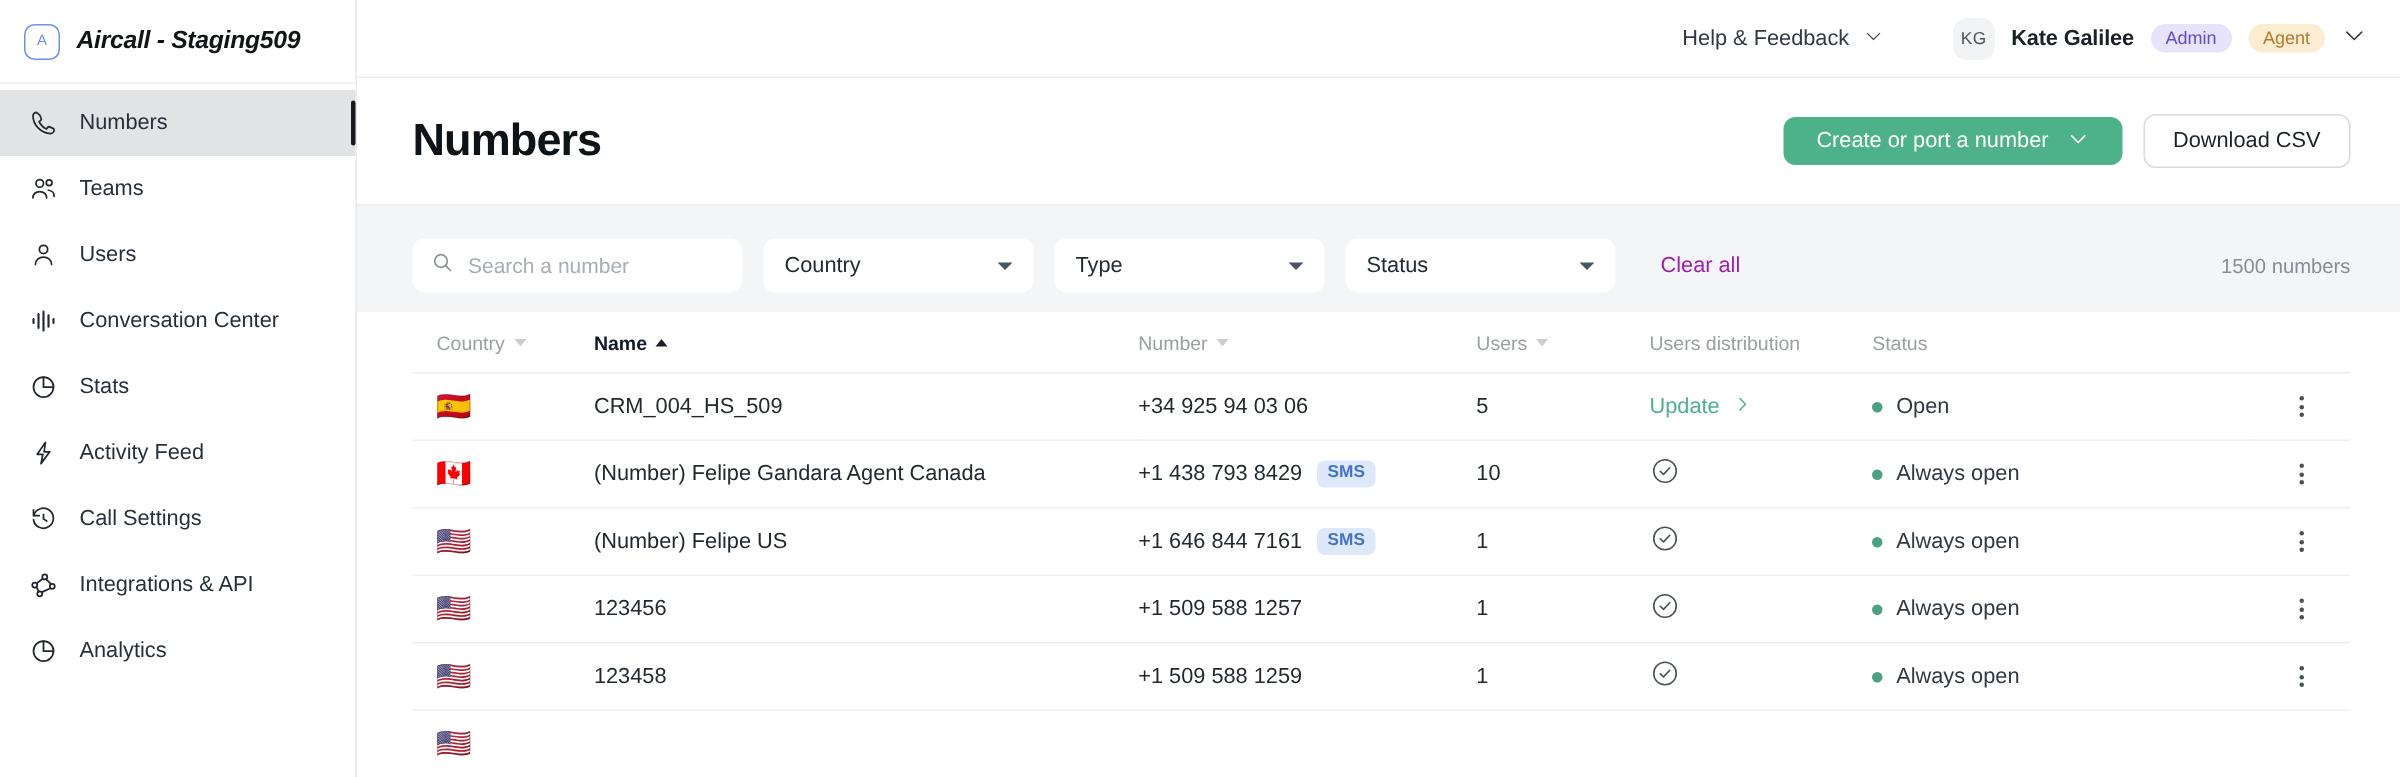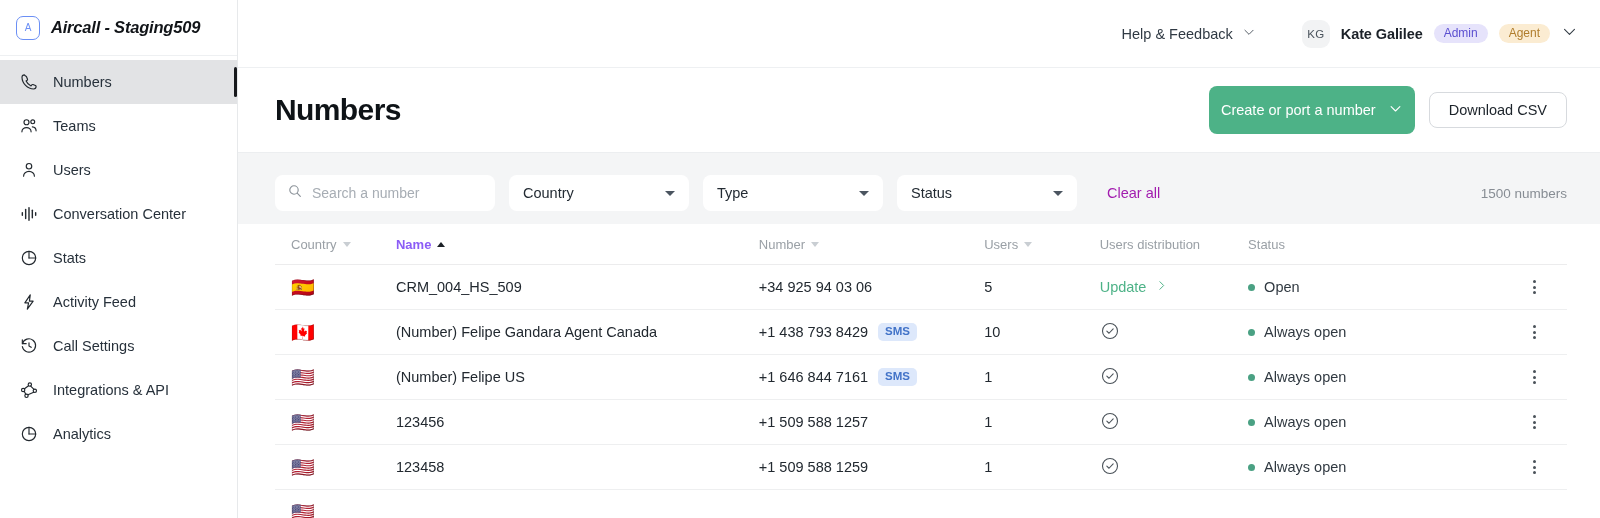--- a/index.html
+++ b/index.html
@@ -44,21 +44,21 @@
   .nav-item.active .active-bar {
     position: absolute; right: 0px; top: 7px; bottom: 7px; width: 3px;
     background: #17191c; border-radius: 2px;
   }
   .nav-label { white-space: nowrap; }
 
   
   .main { flex: 1; display: flex; flex-direction: column; min-width: 0; background: #ffffff; }
 
   .topbar {
-    height: 68px; display: flex; align-items: center; justify-content: flex-end;
+    height: 52px; display: flex; align-items: center; justify-content: flex-end;
     gap: 0; padding: 0 22px; border-bottom: 1px solid #eef0f2; background: #fff;
   }
   .help {
     display: flex; align-items: center; gap: 9px; font-size: 14.5px; color: #303a44;
     margin-right: 46px; cursor: pointer;
   }
   .user-area { display: flex; align-items: center; gap: 11px; cursor: pointer; }
   .user-avatar {
     width: 28px; height: 28px; border-radius: 9px; background: #f2f3f4;
     display: flex; align-items: center; justify-content: center;
@@ -73,21 +73,21 @@
   .chev { display: inline-block; }
 
   .page-head {
     height: 84px; display: flex; align-items: center; justify-content: space-between;
     padding: 0 33px 0 37px; background: #fff;
   }
   .page-title { font-size: 30px; font-weight: 700; letter-spacing: -0.6px; color: #0e1317; }
   .head-actions { display: flex; align-items: center; gap: 14px; }
   .btn-primary {
     background: #4db287; color: #fff; border: none; border-radius: 8px;
-    height: 48px; padding: 0 12px; font-size: 14.5px; font-family: inherit;
+    height: 32px; padding: 0 22px; font-size: 14.5px; font-family: inherit;
     display: flex; align-items: center; gap: 12px; cursor: pointer;
   }
   .btn-secondary {
     background: #fff; color: #1c232a; border: 1px solid #d7dade; border-radius: 8px;
     height: 36px; padding: 0 19px; font-size: 14.5px; font-family: inherit; cursor: pointer;
   }
 
   .filters-wrap { background: #f4f5f6; padding: 22px 33px 13px 37px; border-top: 1px solid #eceef0; }
   .filters { display: flex; align-items: center; gap: 14px; }
   .search-box {
@@ -109,21 +109,21 @@
   .count { margin-left: auto; font-size: 13.5px; color: #878d94; }
 
   
   .table-area { flex: 1; background: #fff; padding: 0 33px 0 37px; overflow: hidden; }
   .table { width: 100%; border-collapse: collapse; table-layout: fixed; }
   .table thead th {
     font-size: 13px; font-weight: 400; color: #9aa0a6; text-align: left;
     padding: 13px 0 12px; border-bottom: 1px solid #ececed;
     background: #fff; white-space: nowrap;
   }
-  .table thead th.sorted { color: #8b5cf6; font-weight: 700; text-align: right; }
+  .table thead th.sorted { color: #0f172a; font-weight: 700; text-align: right; }
   .th-inner { display: flex; align-items: center; gap: 6px; }
   .sort-caret-dn { width: 0; height: 0; border-left: 4.5px solid transparent; border-right: 4.5px solid transparent; border-top: 5px solid #c9ced3; }
   .sort-caret-up { width: 0; height: 0; border-left: 4.5px solid transparent; border-right: 4.5px solid transparent; border-bottom: 5px solid #1c2127; }
 
   .table tbody td {
     padding: 0; height: 45px; border-bottom: 1px solid #eeeff0;
     font-size: 14.5px; color: #222930; vertical-align: middle;
   }
   .col-country { width: 110px; padding-left: 16px !important; }
   .col-name    { width: 330px; }

